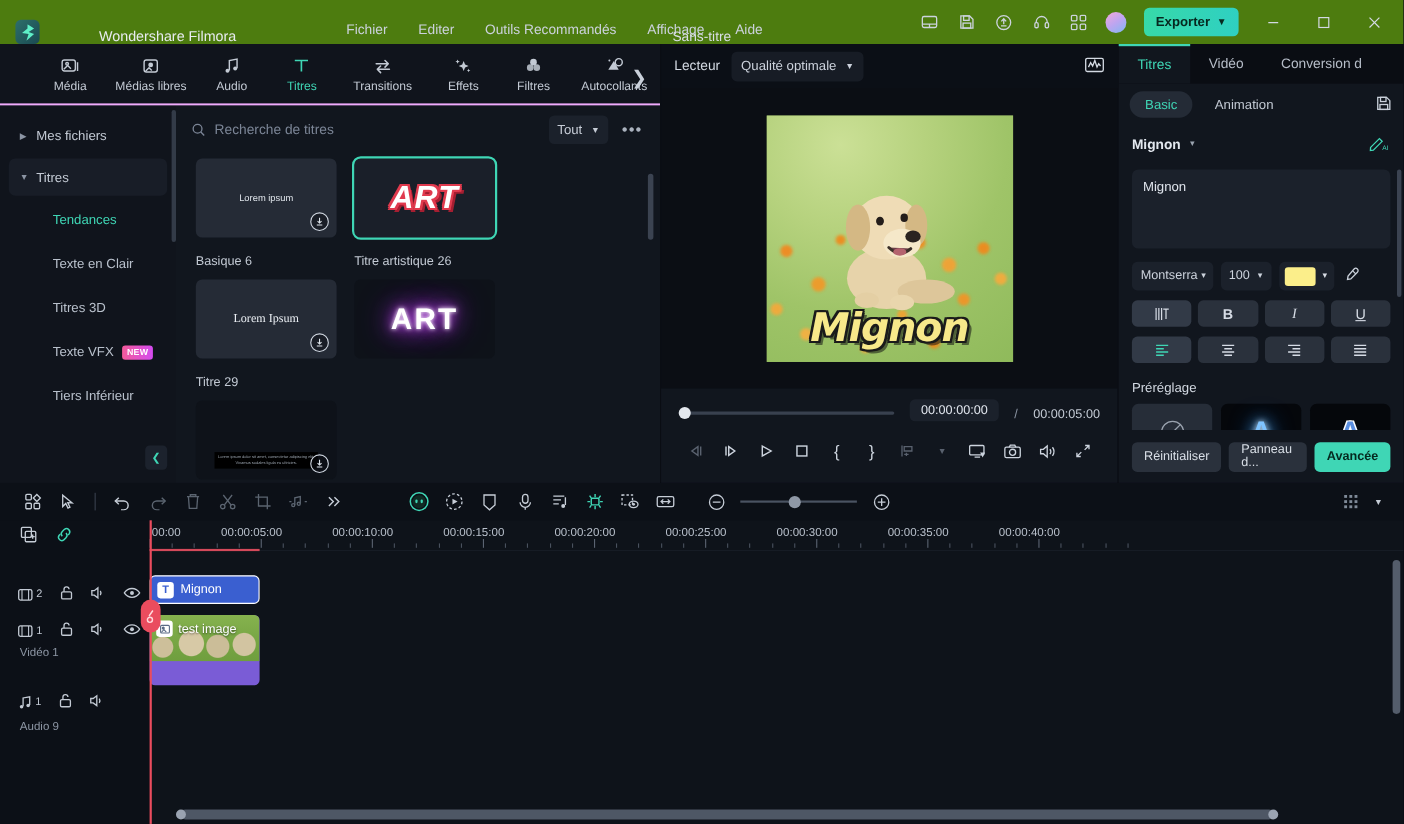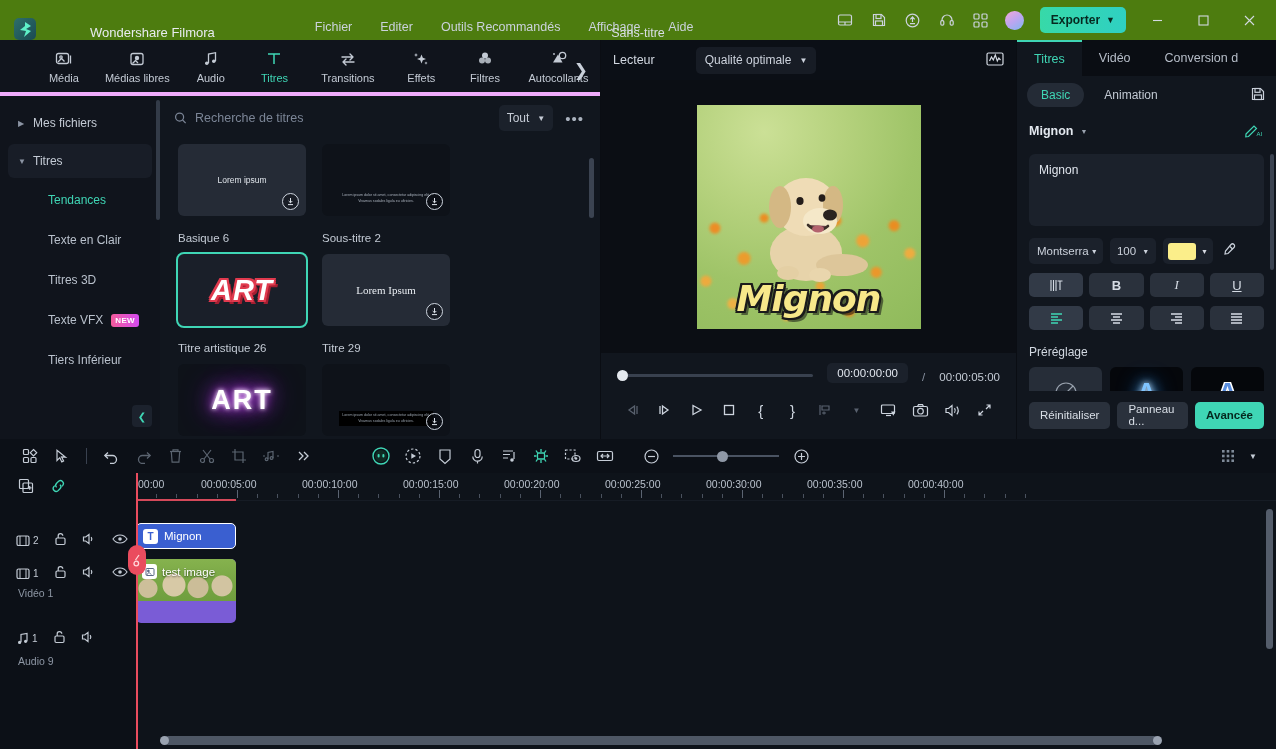--- a/index.html
+++ b/index.html
@@ -26,21 +26,21 @@
   .export-btn{ display:flex;align-items:center;gap:6px; height:26px; padding:0 11px; border-radius:5px;
     background:linear-gradient(90deg,#37d9a8,#2fd0c2); color:#06281f; font-size:12px; font-weight:bold; margin:0 6px; cursor:pointer;}
   .win-btn{ width:42px;height:40px;display:flex;align-items:center;justify-content:center;cursor:pointer;}
 
   
   .main{ flex:1; display:flex; min-height:0; }
   .left-col{ width:600px; display:flex; flex-direction:column; background:#11151d; }
 
   
   .navbar{ height:56px; background:#10141c; display:flex; align-items:center; position:relative; flex:0 0 56px;
-           border-bottom:4px solid #f0abfc; padding-left:32px;}
+           border-bottom:2px solid #f0abfc; padding-left:32px;}
   .nav-tab{ display:flex;flex-direction:column;align-items:center;gap:3px; width:66px; cursor:pointer; color:#c3cad4;}
   .nav-tab .lbl{ font-size:11px; white-space:nowrap;}
   .nav-tab.wide{ width:86px; }
   .nav-tab.active{ color:#3fd6b5; }
   .nav-more{ position:absolute; right:12px; top:20px; color:#c9d0da; cursor:pointer; font-size:17px;}
 
   
   .panel-row{ flex:1; display:flex; min-height:0; }
   .sidebar{ width:160px; background:#10141c; padding-top:8px; position:relative; display:flex; flex-direction:column;}
   .side-item{ height:34px; margin:2px 8px; border-radius:6px; display:flex;align-items:center; gap:7px;
@@ -86,21 +86,21 @@
                          4px 4px 0 rgba(190,30,50,.85);}
   .art-neon{ font-family:"Liberation Sans",sans-serif; font-weight:bold; font-size:27px; color:#fff; letter-spacing:2px;
              text-shadow:0 0 4px #fff, 0 0 10px #d45bff, 0 0 20px #c13dff, 0 0 32px #a020f0;}
   .grid-scroll{ position:absolute; right:6px; top:18px; width:5px;height:60px;border-radius:3px;background:#3b4351;}
 
   
   .player{ width:416px; background:#0b0f16; display:flex;flex-direction:column; border-left:1px solid #0a0d13;}
   .player-head{ height:40px; display:flex;align-items:center;gap:10px;padding:0 12px; flex:0 0 40px;}
   .p-label{ font-size:12.5px;color:#d2d8e1;}
   .qual{ display:flex;align-items:center;gap:8px;height:27px;padding:0 9px;border-radius:5px;background:#171c25;
-         font-size:12px;color:#ccd2dc;cursor:pointer;margin-left:31px;}
+         font-size:12px;color:#ccd2dc;cursor:pointer;}
   .p-scope{ margin-left:auto; cursor:pointer; }
   .stage{ flex:1; background:#0b0e14; display:flex;align-items:center;justify-content:center; position:relative; min-height:0;}
   .video{ width:224px;height:224px; position:relative; overflow:hidden;
           background:linear-gradient(#a9ca6e,#9bbf63); }
   .vsky{ position:absolute;inset:0; background:
      radial-gradient(circle at 30% 12%, #cbe096 0%, #b6d27e 30%, #9fc468 60%, #8fba5b 100%); }
   .vflowers{ position:absolute; left:0; right:0; top:44%; bottom:0;
      background:
        radial-gradient(circle at 8% 20%, #f08a22 0 5px, transparent 6px),
        radial-gradient(circle at 21% 44%, #ef9a2a 0 6px, transparent 7px),
@@ -424,31 +424,20 @@
                 <div class="t-lorem">Lorem ipsum</div>
                 <div class="dl">
                   <svg width="9" height="9" viewBox="0 0 9 9" fill="none" stroke="#dde3ea" stroke-width="1">
                       <path d="M4.5 1v4.6M2.7 4 4.5 5.8 6.3 4M2 7.6h5"></path>
                     </svg>
                   </div>
               </div>
               <div class="cell-label">Basique 6</div>
             </div>
 
-            <div class="cell">
-              <div class="thumb black">
-                <div class="t-tiny" style="position:absolute;bottom:12px;">Lorem ipsum dolor sit amet, consectetur adipiscing elit. Vivamus sodales ligula eu ultricies.</div>
-                <div class="dl">
-                  <svg width="9" height="9" viewBox="0 0 9 9" fill="none" stroke="#dde3ea" stroke-width="1">
-                      <path d="M4.5 1v4.6M2.7 4 4.5 5.8 6.3 4M2 7.6h5"></path>
-                    </svg>
-                  </div>
-              </div>
-              <div class="cell-label">Sous-titre 2</div>
-            </div>
 
             <div class="cell">
               <div class="thumb sel">
                 <div class="art-red">ART</div>
               </div>
               <div class="cell-label">Titre artistique 26</div>
             </div>
 
             <div class="cell">
               <div class="thumb">

